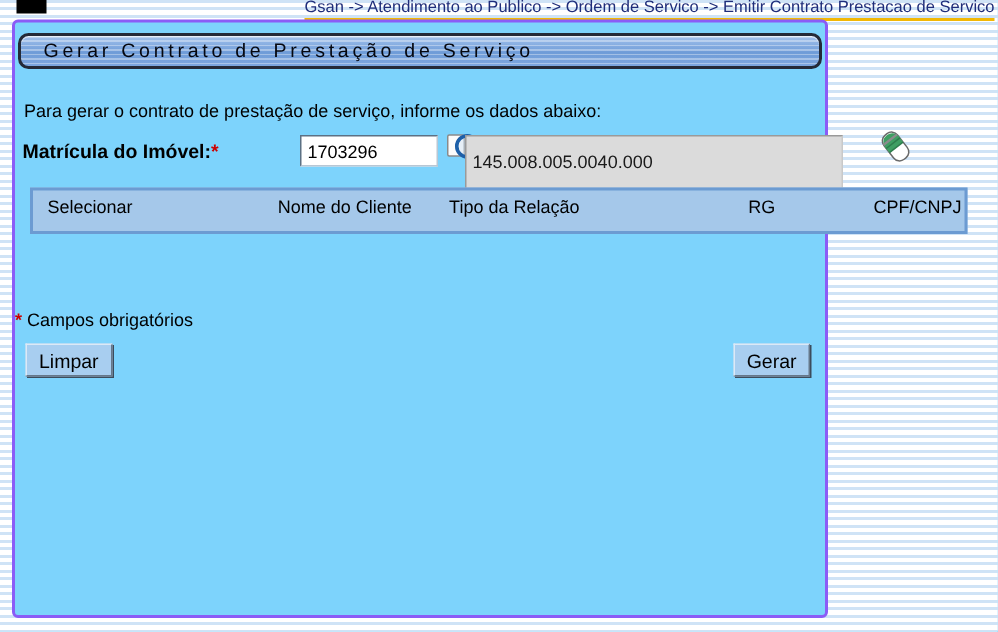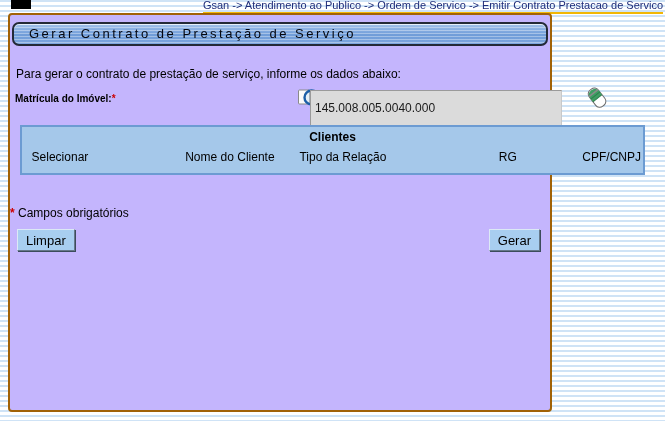--- a/index.html
+++ b/index.html
@@ -15,38 +15,38 @@
     font-size:11px; line-height:11px; color:#1f2d7a;
     border-bottom:2px solid #f2b705; padding-bottom:1px;
     white-space:nowrap;
   }
   .black-fragment {
     position:absolute; left:11px; top:0; width:20px; height:9px; background:#000;
   }
   
   .panel {
     position:absolute; left:8px; top:13px; width:544px; height:399px;
-    background:#c4b5fd; border:2px solid #a16207; border-radius:4px;
+    background:#7dd3fc; border:2px solid #8b5cf6; border-radius:4px;
   }
   .title-bar {
     position:absolute; left:2px; right:2px; top:7px; height:24px;
     border:2px solid #242a38; border-radius:7px;
     background-image:
       repeating-linear-gradient(180deg, rgba(255,255,255,.35) 0 1px, rgba(255,255,255,0) 1px 3px),
       linear-gradient(180deg,#a3c2ec 0%,#6f9cd8 55%,#7da6de 100%);
     box-shadow: inset 0 1px 0 rgba(255,255,255,.6);
   }
   .title-bar span {
     display:block; line-height:20px; padding-left:15px;
     font-size:13px; letter-spacing:2.5px; color:#05070f; white-space:nowrap;
   }
   .intro { position:absolute; left:6px; top:52px; font-size:12px; color:#000; }
   
   .field-row { position:absolute; left:0; top:75px; width:100%; height:26px; }
-  .field-label { position:absolute; left:5px; top:3px; font-size:10px; font-weight:bold; color:#000; }
+  .field-label { position:absolute; left:5px; top:3px; font-size:13px; font-weight:bold; color:#000; }
   .req { color:#cc0000; font-weight:bold; }
   .matricula-input {
     position:absolute; left:190px; top:0; width:92px; height:21px;
     border:1px solid; border-color:#5c7184 #b9c7d4 #b9c7d4 #5c7184;
     background:#fff; font-family:"Liberation Sans",sans-serif; font-size:12px; padding:1px 4px; color:#000;
   }
   .icon-btn { position:absolute; background:none; border:none; padding:0; cursor:pointer; }
   .search-btn { left:287px; top:-2px; width:27px; height:24px; }
   .inscricao-input {
     position:absolute; left:300px; top:0; width:252px; height:21px;
@@ -100,20 +100,21 @@
     <span>Gerar Contrato de Prestação de Serviço</span>
   </div>
 
   <div class="intro">Para gerar o contrato de prestação de serviço, informe os dados abaixo:</div>
 
   <div class="field-row">
     <div class="field-label">
       <span>Matrícula do Imóvel:</span><span class="req">*</span>
     </div>
 
+    <input class="matricula-input" type="text" value="1703296" style="">
 
     <button class="icon-btn search-btn">
       <span>
         <svg width="27" height="24" viewBox="0 0 27 24">
           <rect x="1.5" y="2" width="11" height="14" rx="1" fill="#fbfbfb" stroke="#8a8a8a"></rect>
           <circle cx="14.5" cy="9.5" r="7" fill="#cde0f2" fill-opacity="0.45" stroke="#1d5fa8" stroke-width="2.4"></circle>
           <line x1="19.5" y1="14.5" x2="24.5" y2="20.5" stroke="#4a4a4a" stroke-width="3.2" stroke-linecap="round"></line>
         </svg>
       </span>
     </button>
@@ -138,23 +139,20 @@
   <div class="table-wrap">
     <table>
       <colgroup>
         <col style="width:11%">
           <col style="width:30%">
           <col style="width:18%">
           <col style="width:21%">
           <col style="width:20%">
       </colgroup>
       <tbody>
-          <tr class="t-caption">
-        <td colspan="5">Clientes</td>
-      </tr>
       <tr>
         <th>Selecionar</th>
         <th>Nome do Cliente</th>
         <th>Tipo da Relação</th>
         <th>RG</th>
         <th>CPF/CNPJ</th>
       </tr>
     </tbody>
       </table>
   </div>

